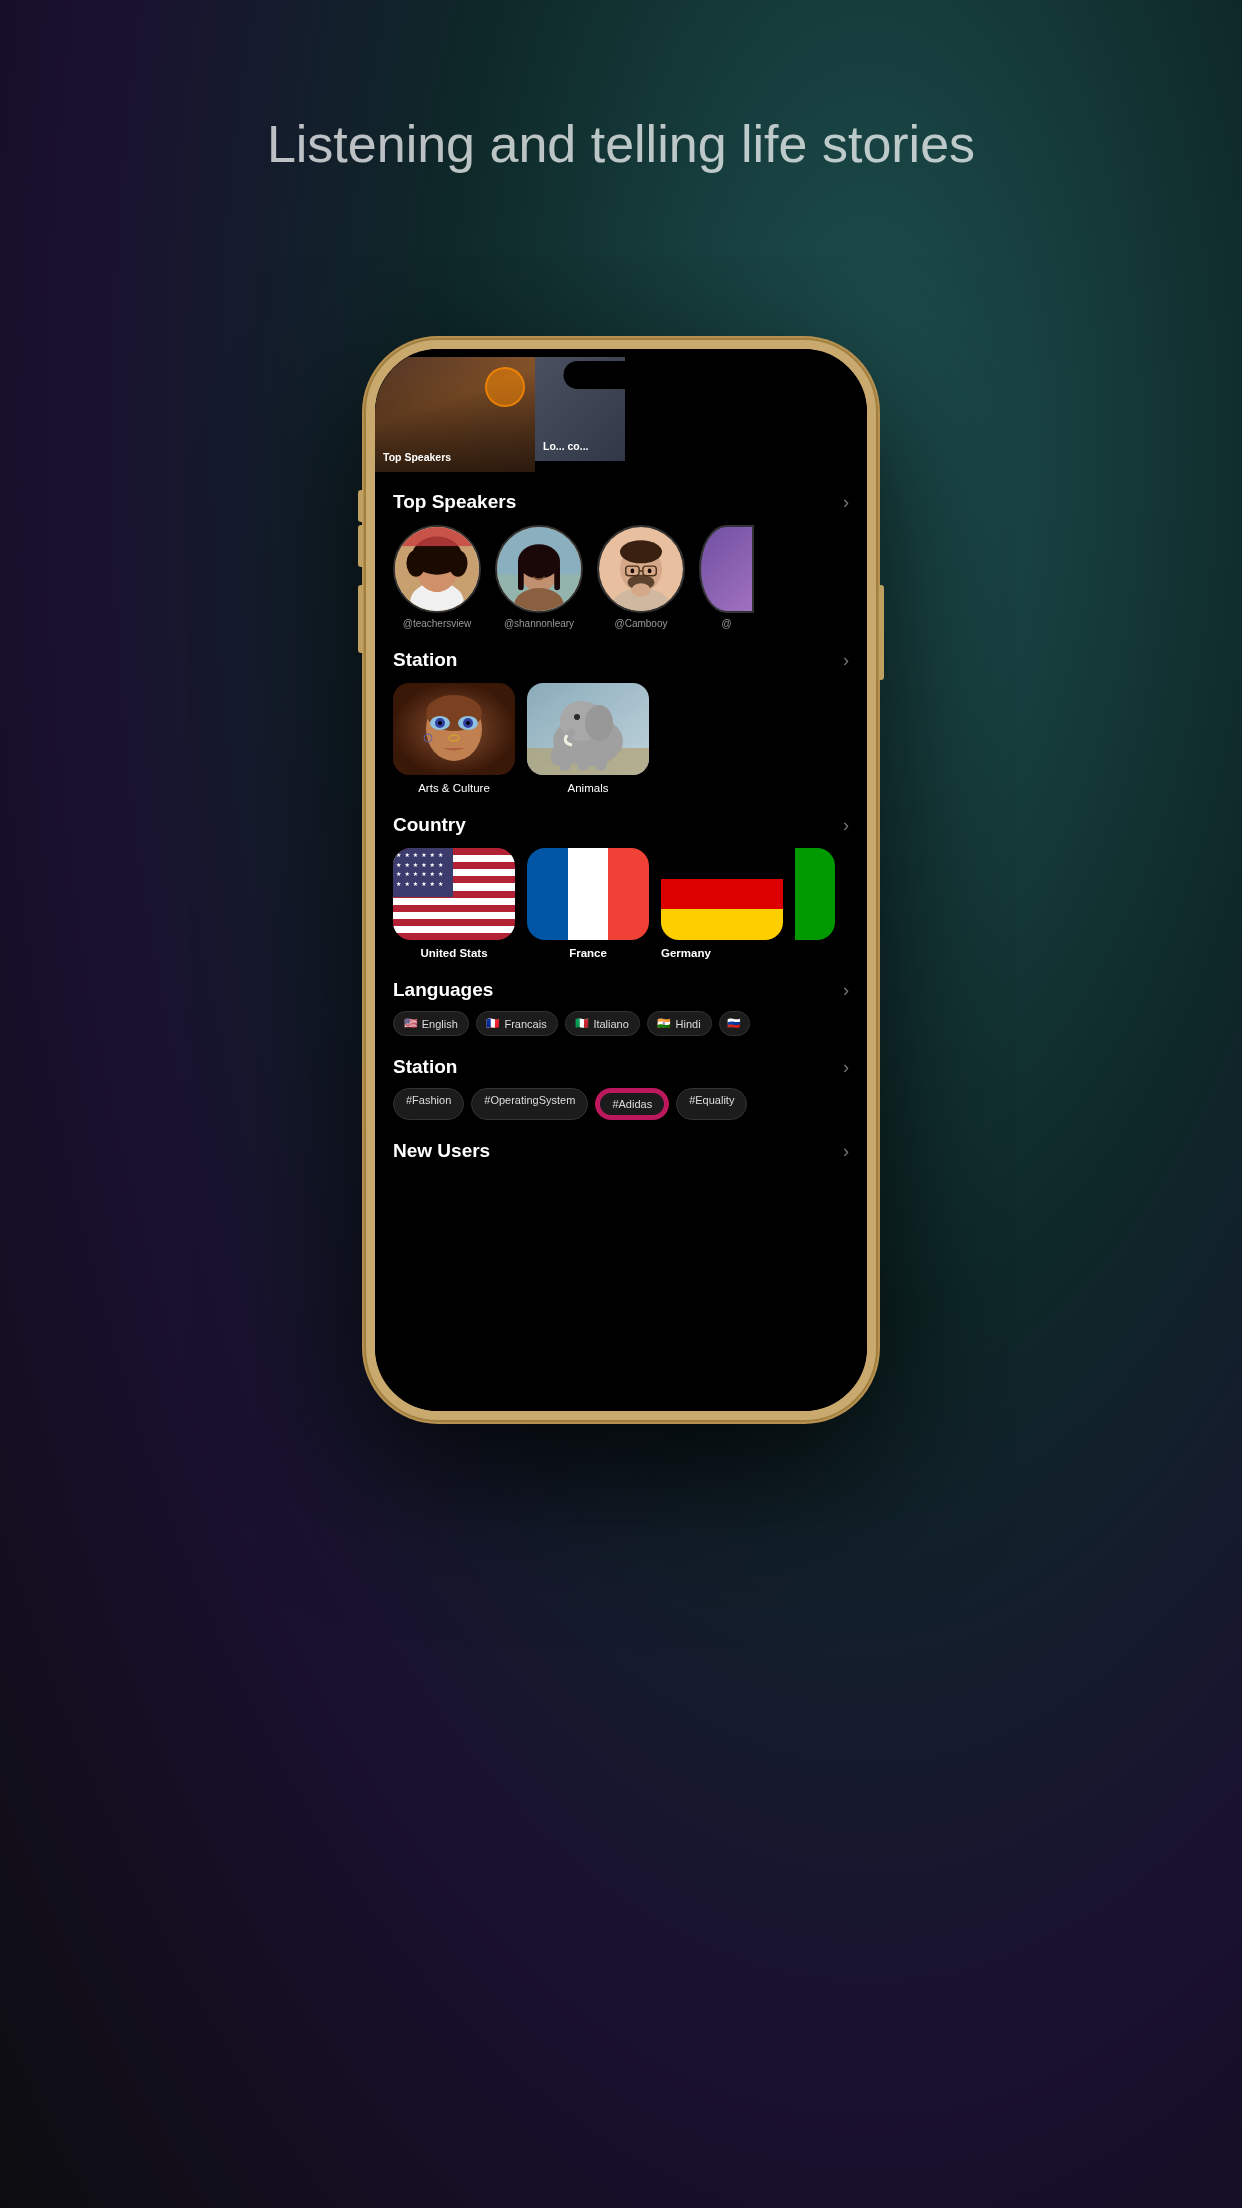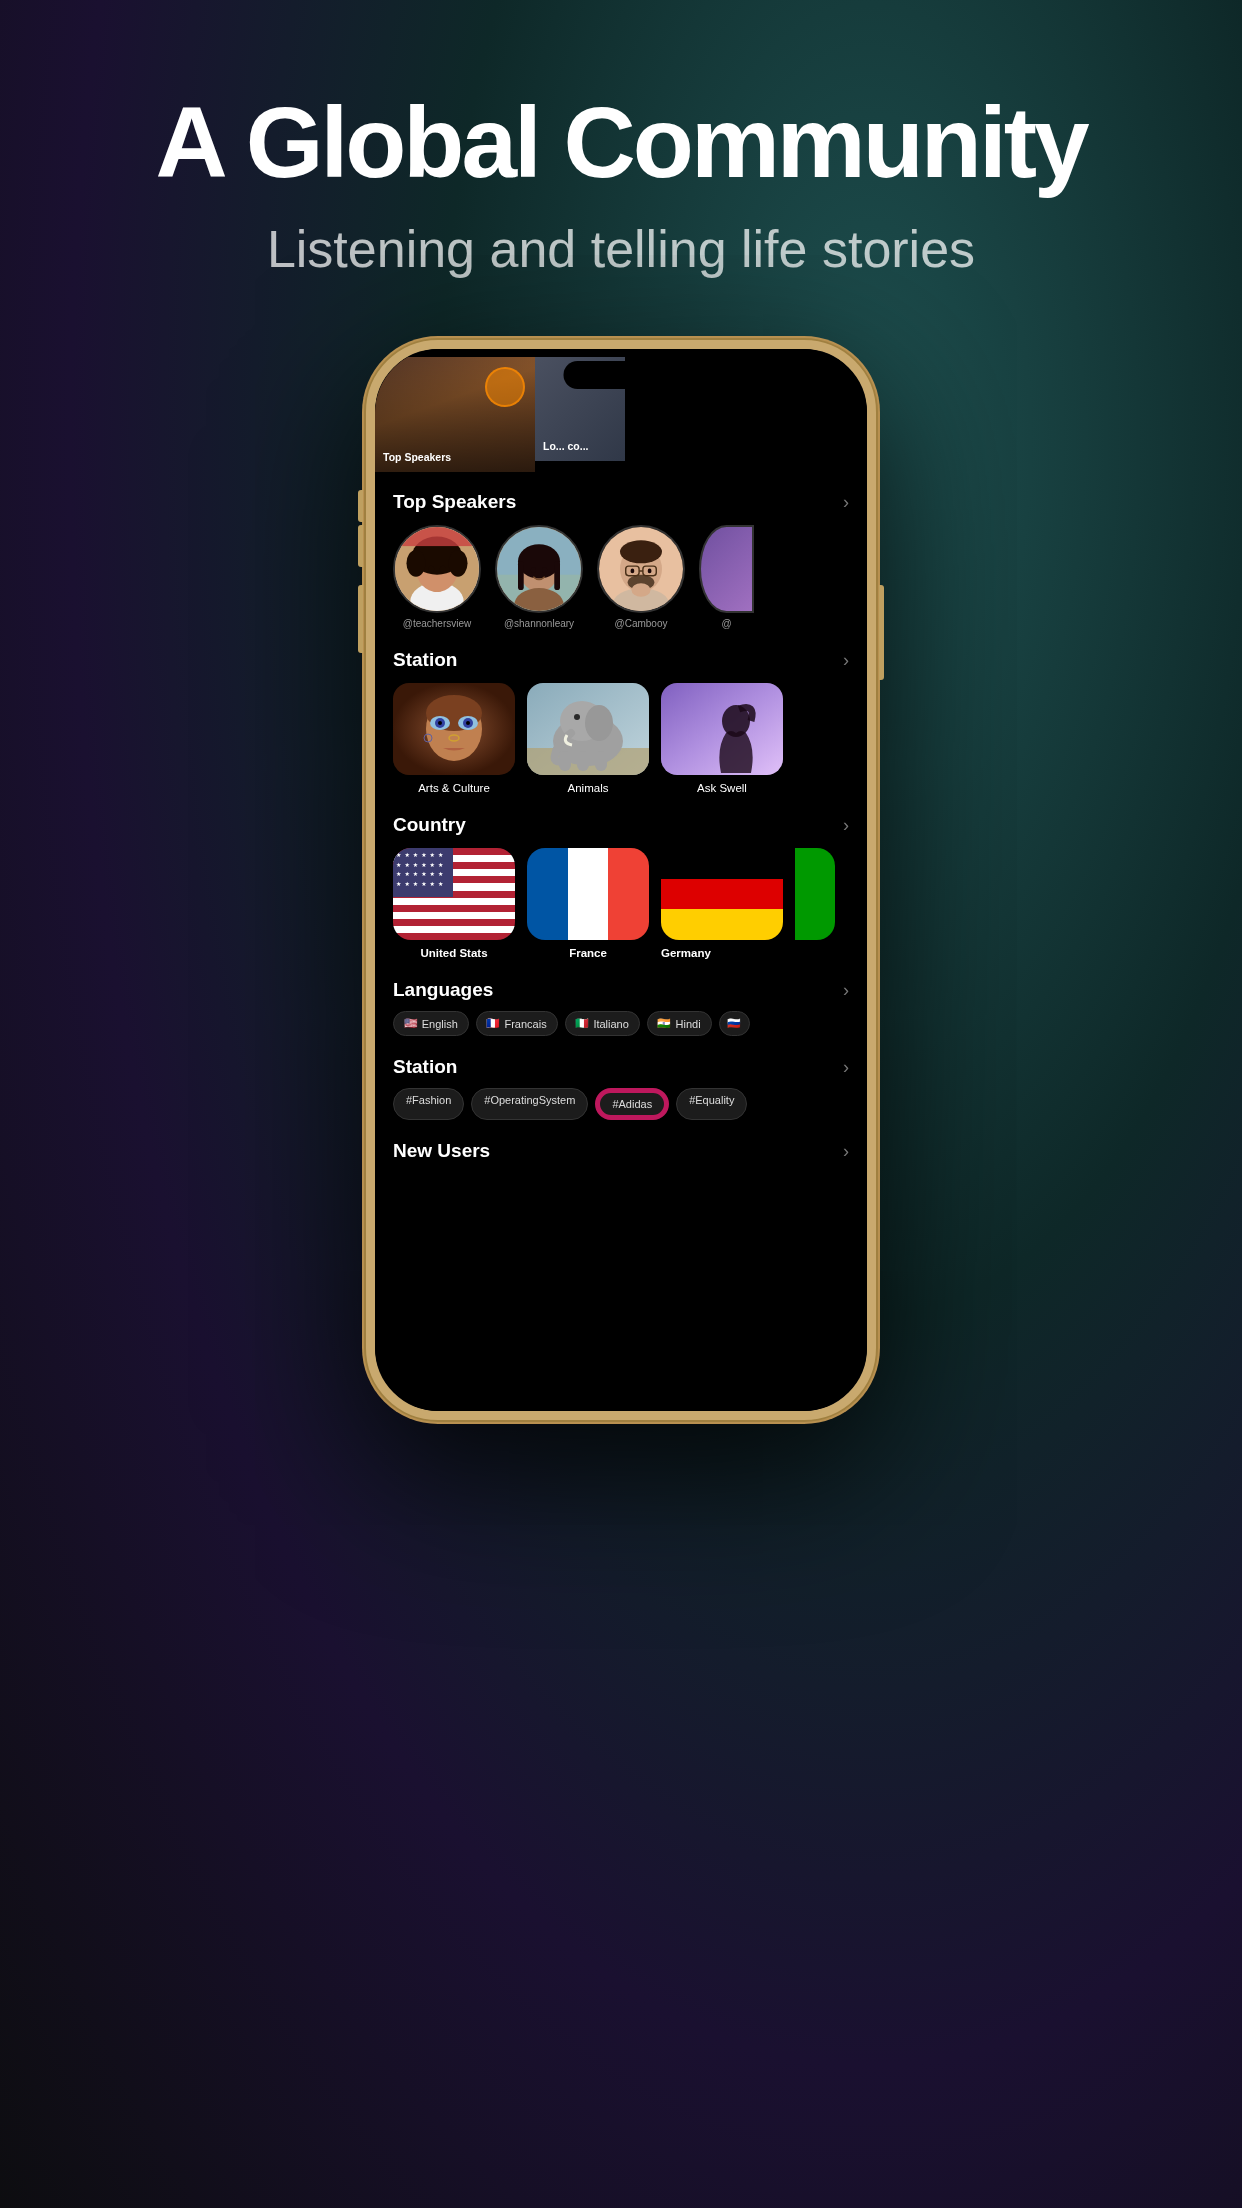--- a/index.html
+++ b/index.html
@@ -14,21 +14,20 @@
       flex-direction: column;
       align-items: center;
     }
   </style>
 </head>
 <body>
 
 <div style="width:1242px;height:2208px;position:relative;background:radial-gradient(ellipse at 70% 20%, #1e5050 0%, #0e2828 35%, #1a1030 65%, #0d0d10 100%);">
 
   <div style="text-align:center;padding-top:90px;padding-bottom:50px;">
-    <div style="font-size:100px;font-weight:800;color:#fff;letter-spacing:-3px;line-height:1.05;font-family:-apple-system,BlinkMacSystemFont,'Helvetica Neue',sans-serif;">A Global Community</div>
     <div style="font-size:52px;font-weight:400;color:rgba(255,255,255,0.72);margin-top:24px;font-family:-apple-system,BlinkMacSystemFont,'Helvetica Neue',sans-serif;">Listening and telling life stories</div>
   </div>
 
   <div style="position:absolute;left:50%;top:340px;transform:translateX(-50%);width:510px;height:1080px;">
 
     <div style="position:absolute;left:-8px;top:185px;width:5px;height:42px;background:#bfa060;border-radius:3px 0 0 3px;z-index:5;"></div>
     <div style="position:absolute;left:-8px;top:245px;width:5px;height:68px;background:#bfa060;border-radius:3px 0 0 3px;z-index:5;"></div>
     <div style="position:absolute;left:-8px;top:150px;width:5px;height:32px;background:#bfa060;border-radius:3px 0 0 3px;z-index:5;"></div>
     <div style="position:absolute;right:-8px;top:245px;width:5px;height:95px;background:#bfa060;border-radius:0 3px 3px 0;z-index:5;"></div>
 
@@ -211,41 +210,20 @@
                     <path d="M 40 52 Q 35 60 45 62" stroke="#f0f0e0" stroke-width="3" fill="none"></path>
 
                     <rect x="32" y="68" width="12" height="20" rx="6" fill="#a0a0a0"></rect>
                     <rect x="50" y="68" width="12" height="20" rx="6" fill="#a0a0a0"></rect>
                     <rect x="68" y="68" width="12" height="20" rx="6" fill="#a0a0a0"></rect>
                   </svg>
                 </div>
                 <span style="font-size:11.5px;color:#fff;font-weight:500;font-family:-apple-system,sans-serif;">Animals</span>
               </div>
 
-              <div style="display:flex;flex-direction:column;align-items:center;gap:7px;flex:0 0 auto;">
-                <div style="width:122px;height:92px;border-radius:16px;overflow:hidden;position:relative;">
-                  <svg viewBox="0 0 122 92" style="width:100%;height:100%;">
-                    <defs>
-                      <linearGradient id="bg3" x1="0%" y1="0%" x2="100%" y2="100%">
-                        <stop offset="0%" stop-color="#8060c0"></stop>
-                        <stop offset="50%" stop-color="#b090e0"></stop>
-                        <stop offset="100%" stop-color="#e0c0f8"></stop>
-                      </linearGradient>
-                    </defs>
-                    <rect width="122" height="92" fill="url(#bg3)"></rect>
-
-                    <ellipse cx="75" cy="38" rx="14" ry="16" fill="#1a0818" opacity="0.85"></ellipse>
-
-                    <path d="M 78 26 Q 95 20 90 38" stroke="#1a0818" stroke-width="7" fill="none" opacity="0.85"></path>
-
-                    <path d="M 65 50 Q 55 65 60 90 L 90 90 Q 95 65 85 50 Q 80 46 75 50 Q 70 46 65 50 Z" fill="#1a0818" opacity="0.8"></path>
-                  </svg>
-                </div>
-                <span style="font-size:11.5px;color:#fff;font-weight:500;font-family:-apple-system,sans-serif;">Ask Swell</span>
-              </div>
             </div>
           </div>
 
           <div style="padding:14px 18px 6px 18px;">
             <div style="display:flex;justify-content:space-between;align-items:center;margin-bottom:12px;">
               <span style="font-size:19px;font-weight:700;color:#fff;font-family:-apple-system,sans-serif;">Country</span>
               <span style="color:#777;font-size:18px;">›</span>
             </div>
             <div style="display:flex;gap:12px;overflow:hidden;">
 

